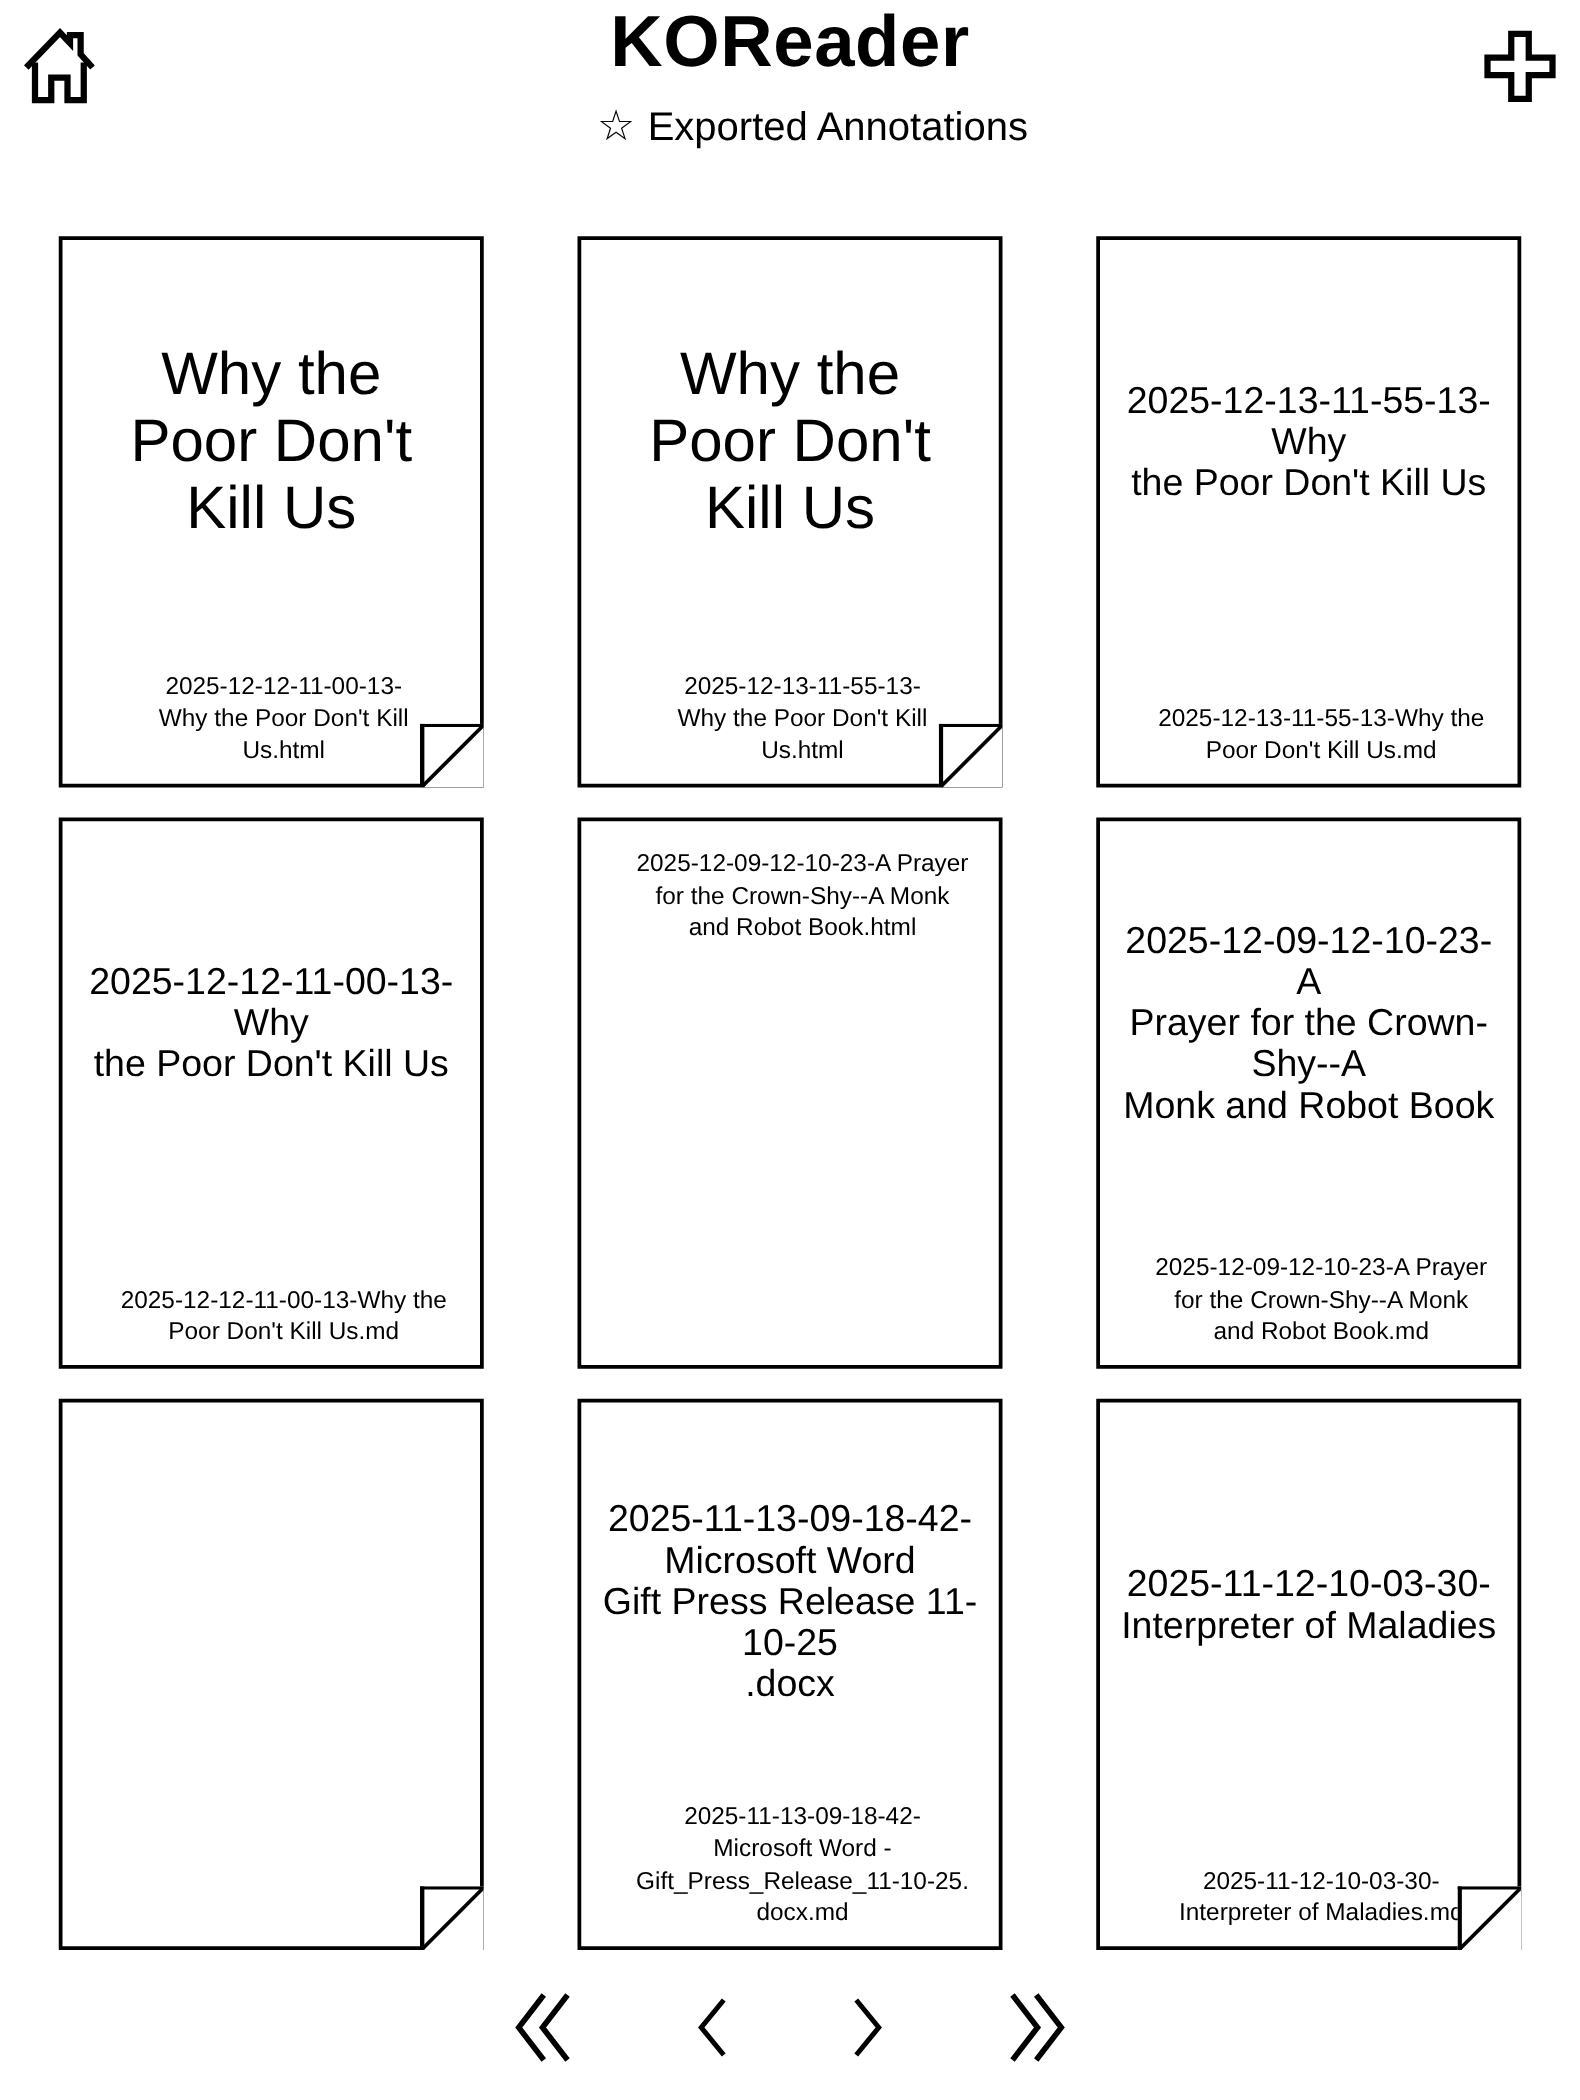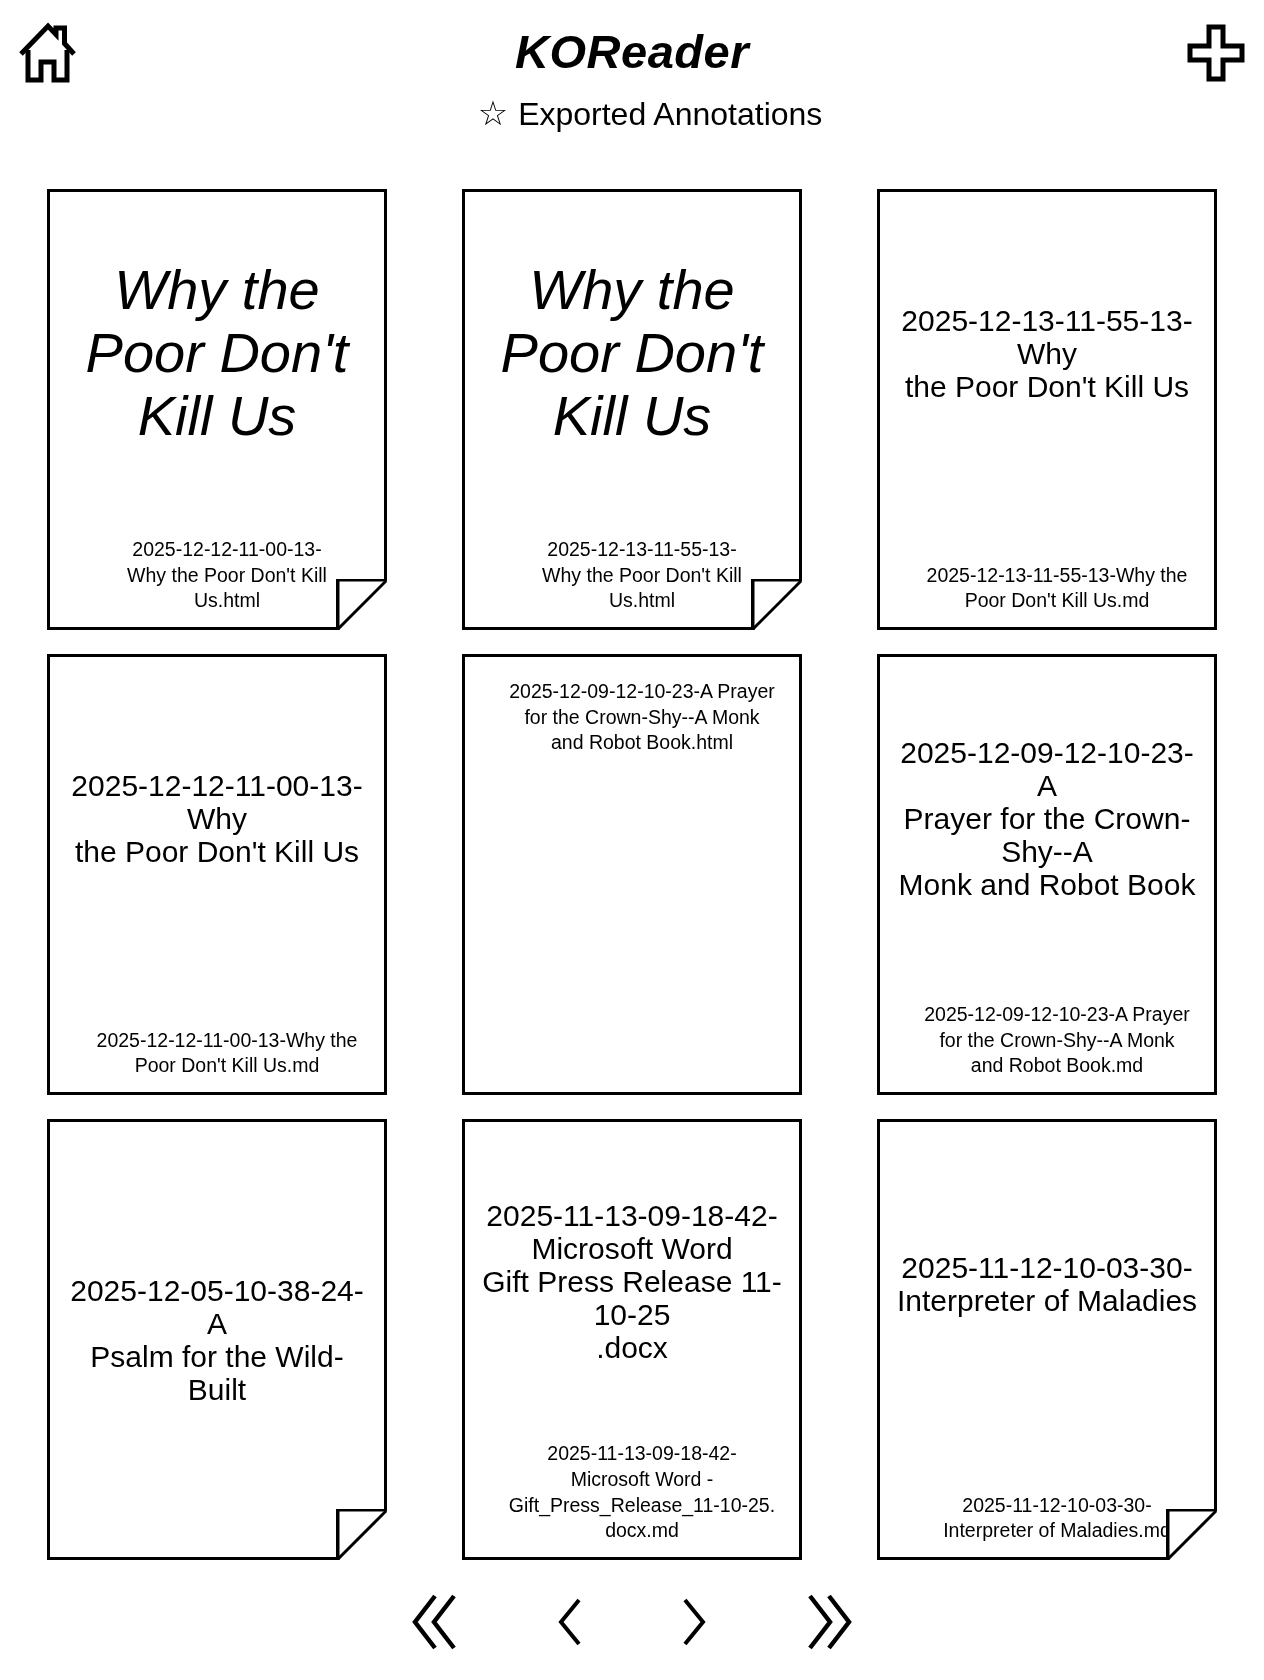--- a/index.html
+++ b/index.html
@@ -7,38 +7,38 @@
     width:1264px;height:1680px;overflow:hidden;position:relative;
     font-family:"Liberation Sans","DejaVu Sans",sans-serif;color:#000;
     -webkit-font-smoothing:antialiased;
   }
   
   .header{position:relative;height:189px;}
   .corner-btn{position:absolute;top:20px;width:64px;height:66px;display:flex;
     align-items:center;justify-content:center;cursor:pointer;background:transparent;border:none;padding:0;}
   .home-btn{left:16px;}
   .plus-btn{right:16px;}
-  .app-title{text-align:center;font-size:47px;font-weight:bold;padding-top:24px;letter-spacing:.5px;font-style:italic;}
+  .app-title{text-align:center;font-size:58px;font-weight:bold;padding-top:0;letter-spacing:.5px;}
   .subtitle{text-align:center;font-size:32px;margin-top:14px;padding-left:36px;}
   .subtitle .star{font-size:34px;margin-right:10px;}
   
   .grid{
     display:grid;grid-template-columns:repeat(3,340px);
     gap:24px 75px;justify-content:center;
   }
   .card{
     width:340px;height:441px;border:3px solid #000;background:#fff;
     box-sizing:border-box;position:relative;display:flex;flex-direction:column;
     cursor:pointer;
   }
   .card-title{
     flex:1;display:flex;align-items:center;justify-content:center;
     text-align:center;white-space:pre-line;padding:8px 16px;
   }
-  .card.large .card-title{font-size:56px;line-height:1.12;font-style:italic;}
+  .card.large .card-title{font-size:48px;line-height:1.12;}
   .card.small .card-title{font-size:30px;line-height:1.1;}
   .card-filename{
     min-height:112px;display:flex;align-items:flex-end;justify-content:center;
     text-align:center;white-space:pre-line;font-size:19.5px;line-height:1.32;
     padding:0 20px 13px;box-sizing:border-box;margin-left:20px;
   }
   .dogear{position:absolute;right:-3px;bottom:-3px;width:51px;height:51px;display:none;line-height:0;}
   .card.folded .dogear{display:block;}
   
   .pagination{
@@ -128,22 +128,20 @@
   <div class="card small">
     <div class="card-title">2025-12-09-12-10-23-A
 Prayer for the Crown-Shy--A
 Monk and Robot Book</div>
     <div class="card-filename">2025-12-09-12-10-23-A Prayer
 for the Crown-Shy--A Monk
 and Robot Book.md</div>
 
   </div>
   <div class="card small folded">
-    <div class="card-title">2025-12-05-10-38-24-A
-Psalm for the Wild-Built</div>
     <span class="dogear">
         <svg width="51" height="51" viewBox="0 0 51 51">
           <rect x="0" y="0" width="51" height="51" fill="#fff"></rect>
           <line x1="0" y1="1.25" x2="51" y2="1.25" stroke="#000" stroke-width="2.5"></line>
           <line x1="1.75" y1="0" x2="1.75" y2="51" stroke="#000" stroke-width="3.5"></line>
           <line x1="50" y1="2" x2="2" y2="50" stroke="#000" stroke-width="3"></line>
         </svg>
       </span>
   </div>
   <div class="card small">

